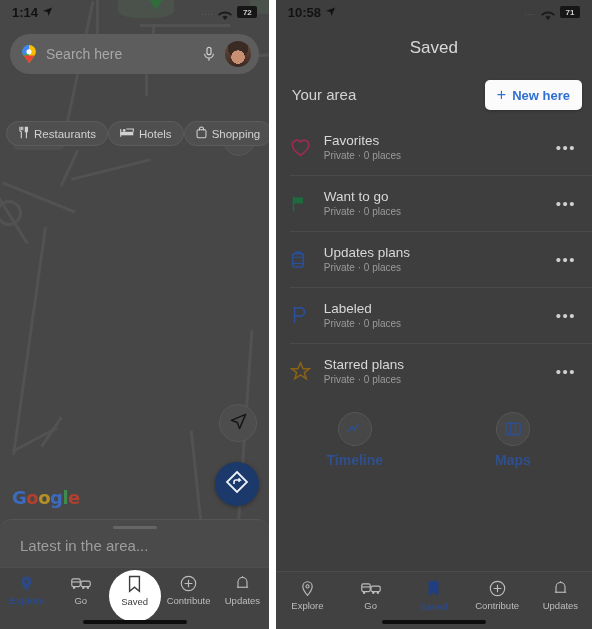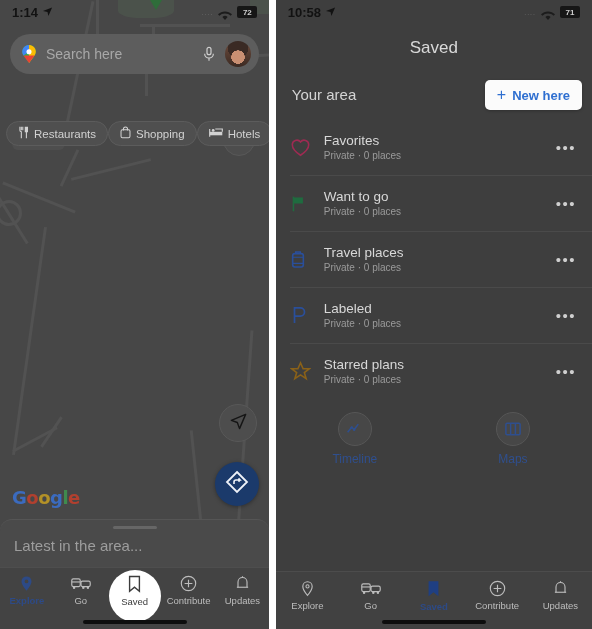--- a/index.html
+++ b/index.html
@@ -105,21 +105,21 @@
   
   .sheet {
     position:absolute; left:0; right:0; bottom:62px; height:48px;
     background:#4a4a4a; border-top:1px solid #555;
     border-radius:12px 12px 0 0; z-index:18;
   }
   .sheet .handle {
     width:44px; height:3px; border-radius:2px; background:#666;
     margin:6px auto 0;
   }
-  .sheet .label { font-size:15px; color:#9d9d9d; padding:8px 14px 0; }
+  .sheet .label { font-size:15px; color:#9d9d9d; padding:8px 20px 0; }
 
   
   .bottomnav {
     position:absolute; left:0; right:0; bottom:0; height:62px;
     background:#434343; border-top:1px solid #4e4e4e;
     display:flex; align-items:flex-start; padding-top:7px; z-index:22;
   }
   .navitem {
     flex:1; display:flex; flex-direction:column; align-items:center; gap:3px;
     position:relative;
@@ -180,21 +180,21 @@
   .actions {
     position:absolute; top:412px; left:0; right:0; z-index:8;
     display:flex; justify-content:space-around;
   }
   .action { display:flex; flex-direction:column; align-items:center; gap:6px; width:70px;}
   .action .circ {
     width:34px; height:34px; border-radius:50%;
     border:1px solid #565656; background:#474747;
     display:flex; align-items:center; justify-content:center;
   }
-  .action .al { font-size:12px; color:#2f4f8e; font-weight:normal; }
+  .action .al { font-size:14px; color:#2f4f8e; font-weight:bold; }
 
   .r-nav {
     position:absolute; left:0; right:0; bottom:0; height:58px;
     background:#414141; border-top:1px solid #4c4c4c;
     display:flex; align-items:flex-start; padding-top:8px; z-index:22;
   }
 </style>
 </head>
 <body>
 
@@ -271,37 +271,37 @@
       <div class="chip">
         <span>
           <svg width="11" height="13" viewBox="0 0 14 18">
               <path d="M2 1v5a2 2 0 0 0 2 2v9M4 1v5M6 1v5M11 1v16M9.5 1v7h3V1" fill="none" stroke="#d2d2d2" stroke-width="1.5"></path>
             </svg>
         </span>
         <span>Restaurants</span>
       </div>
       <div class="chip">
         <span>
-          <svg width="11" height="13" viewBox="0 0 16 18">
-              <rect x="1.5" y="5" width="13" height="11.5" rx="2" fill="none" stroke="#d2d2d2" stroke-width="1.5"></rect>
-              <path d="M5 6V4a3 3 0 0 1 6 0v2" fill="none" stroke="#d2d2d2" stroke-width="1.5"></path>
-            </svg>
-        </span>
-        <span>Shopping</span>
-      </div>
-      <div class="chip">
-        <span>
           <svg width="14" height="11" viewBox="0 0 20 14">
               <path d="M1 2v11" stroke="#d2d2d2" stroke-width="1.6"></path>
               <rect x="1" y="6" width="18" height="5" fill="#d2d2d2"></rect>
               <circle cx="6" cy="4" r="2" fill="#d2d2d2"></circle>
               <path d="M9 2h10v4" fill="none" stroke="#d2d2d2" stroke-width="1.6"></path>
             </svg>
         </span>
         <span>Hotels</span>
+      </div>
+      <div class="chip">
+        <span>
+          <svg width="11" height="13" viewBox="0 0 16 18">
+              <rect x="1.5" y="5" width="13" height="11.5" rx="2" fill="none" stroke="#d2d2d2" stroke-width="1.5"></rect>
+              <path d="M5 6V4a3 3 0 0 1 6 0v2" fill="none" stroke="#d2d2d2" stroke-width="1.5"></path>
+            </svg>
+        </span>
+        <span>Shopping</span>
       </div>
 
     </div>
 
     <div class="weather">
       <span class="cloud"></span>
       <span>76°</span>
     </div>
 
     <div class="mapbtn layers">
@@ -468,21 +468,21 @@
 
       <div class="row">
         <div class="ico">
           <svg width="16" height="20" viewBox="0 0 18 22">
               <rect x="3" y="5" width="12" height="15" rx="2.4" fill="none" stroke="#2a4f9b" stroke-width="1.8"></rect>
               <path d="M6.5 5V3.2h5V5" fill="none" stroke="#2a4f9b" stroke-width="1.8"></path>
               <path d="M3 9h12M3 16h12" stroke="#2a4f9b" stroke-width="1.3"></path>
             </svg>
         </div>
         <div class="txt">
-          <span class="nm">Travel places</span>
+          <span class="nm">Updates plans</span>
           <span class="sub">Private · 0 places</span>
         </div>
         <div class="dots3">•••</div>
       </div>
 
       <div class="row">
         <div class="ico">
           <svg width="18" height="20" viewBox="0 0 20 22">
               <path d="M5 20V3h6.5a4.6 4.6 0 0 1 0 9.2H5" fill="none" stroke="#2a4f9b" stroke-width="1.9"></path>
             </svg>

